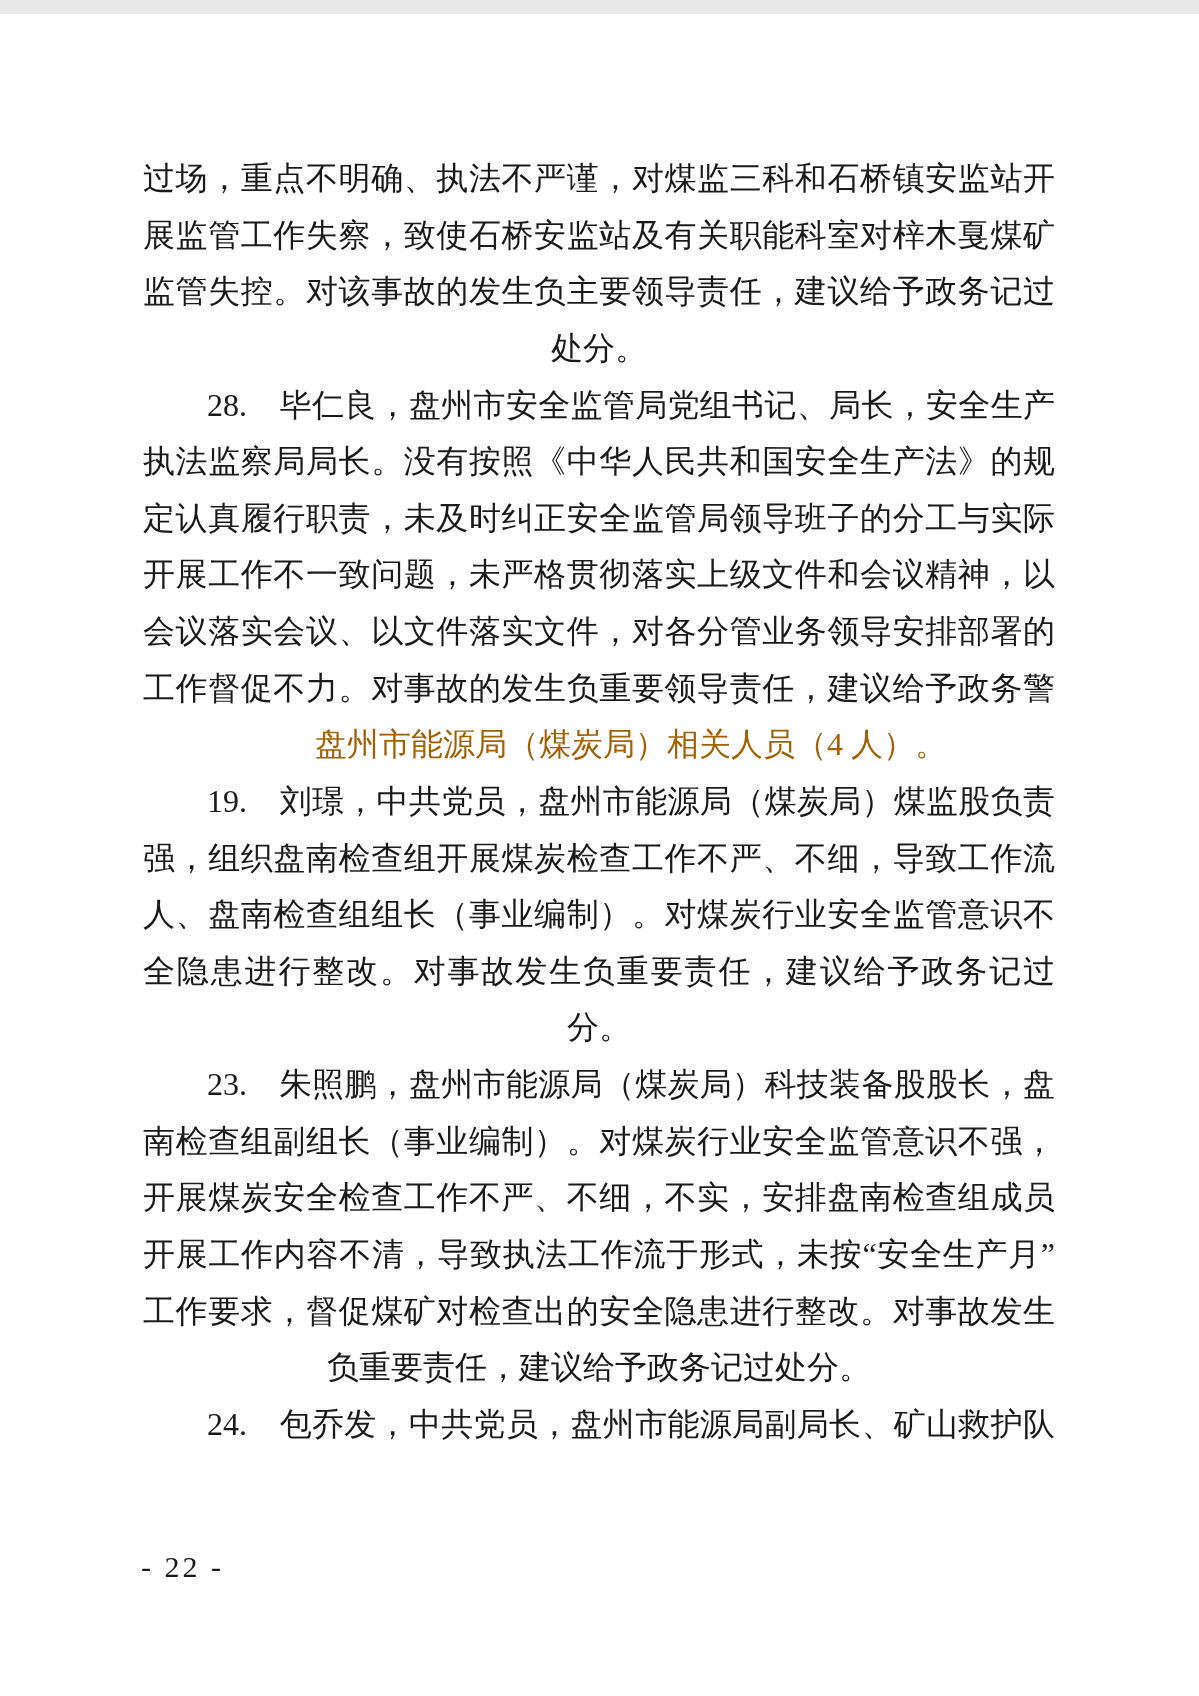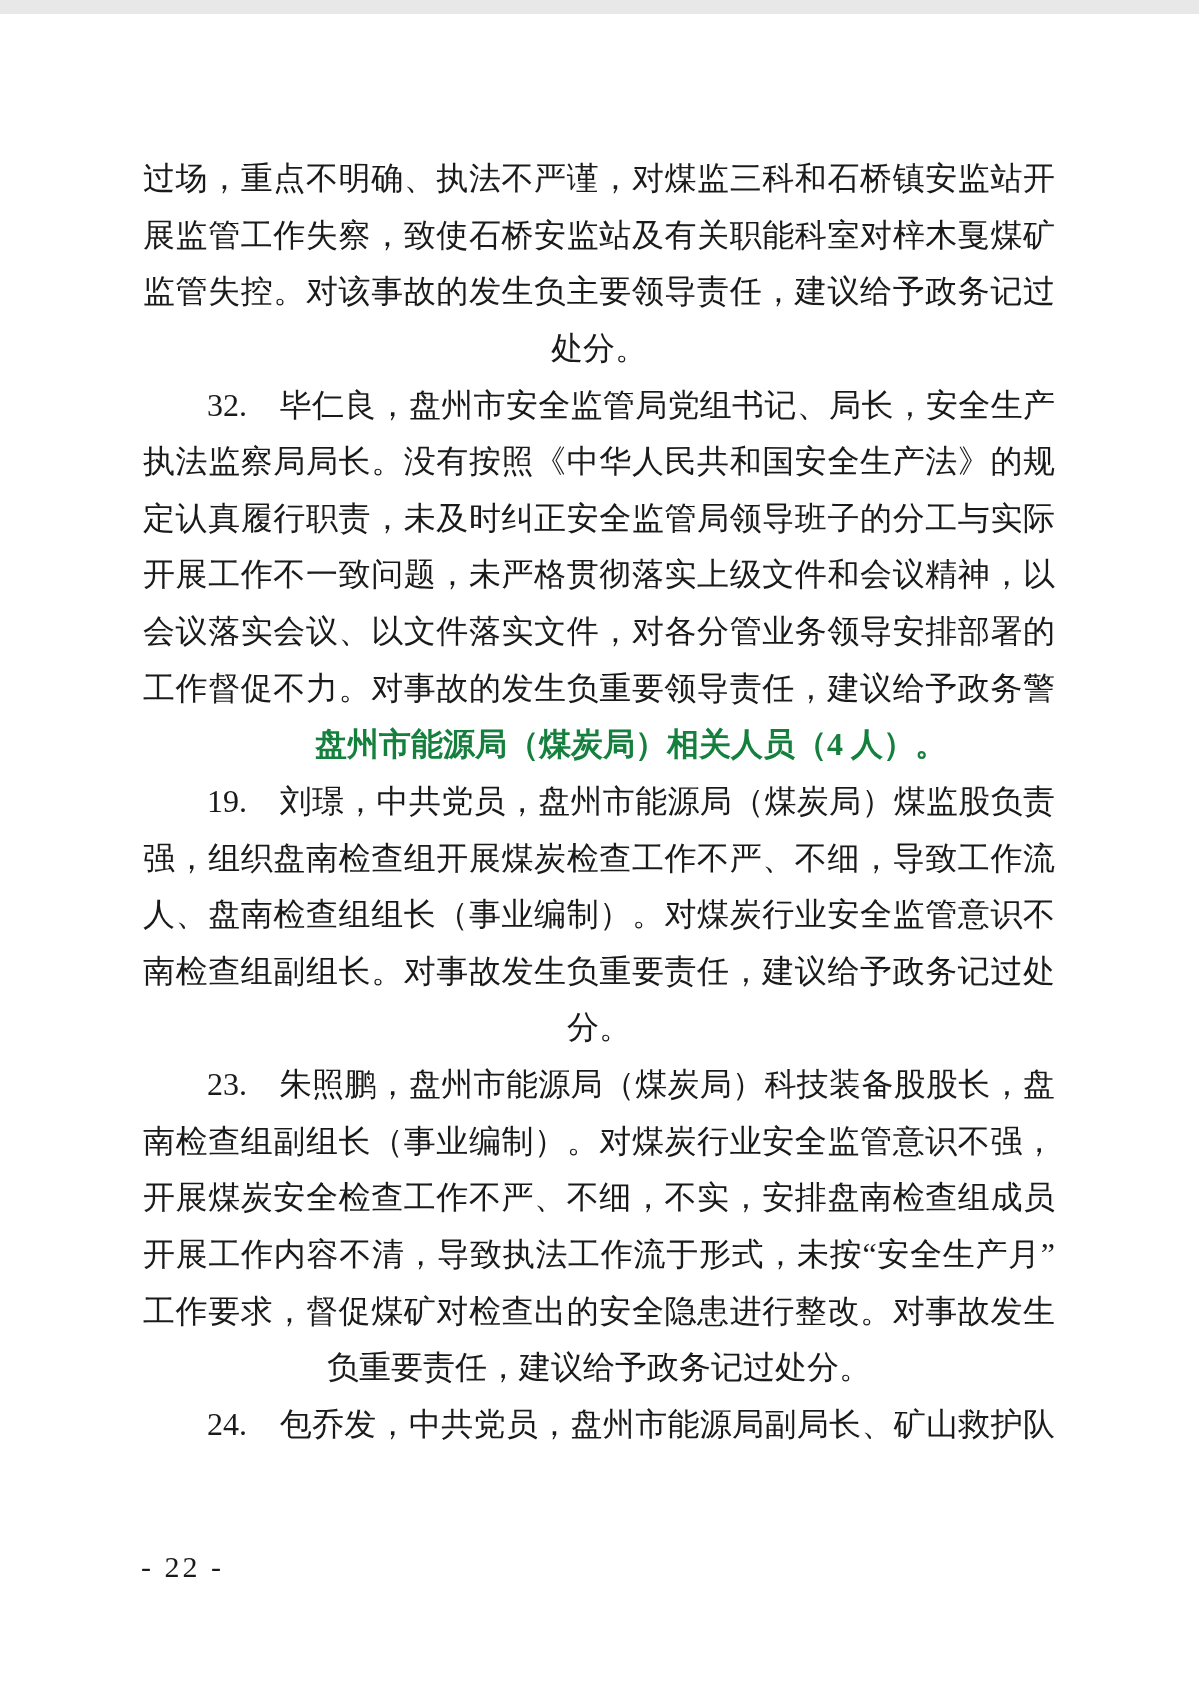--- a/index.html
+++ b/index.html
@@ -38,52 +38,52 @@
   
   .el {
     text-align: center;
   }
   
   .ps {
     text-indent: 64px;
   }
   
   .hd {
-    font-weight: bold;
-    color: #15803d;
+    font-weight: normal;
+    color: #a16207;
   }
   .footer {
     position: absolute;
     left: 141px;
     top: 1536px;
     font-size: 30px;
     letter-spacing: 3px;
     color: #1a1a1a;
   }
 </style>
 </head>
 <body>
 
 <div class="page">
   <div class="doc-body">
     <div class="ln jf">过场，重点不明确、执法不严谨，对煤监三科和石桥镇安监站开</div>
     <div class="ln jf">展监管工作失察，致使石桥安监站及有关职能科室对梓木戛煤矿</div>
     <div class="ln jf">监管失控。对该事故的发生负主要领导责任，建议给予政务记过</div>
     <div class="ln el">处分。</div>
-    <div class="ln jf ps">32.　毕仁良，盘州市安全监管局党组书记、局长，安全生产</div>
+    <div class="ln jf ps">28.　毕仁良，盘州市安全监管局党组书记、局长，安全生产</div>
     <div class="ln jf">执法监察局局长。没有按照《中华人民共和国安全生产法》的规</div>
     <div class="ln jf">定认真履行职责，未及时纠正安全监管局领导班子的分工与实际</div>
     <div class="ln jf">开展工作不一致问题，未严格贯彻落实上级文件和会议精神，以</div>
     <div class="ln jf">会议落实会议、以文件落实文件，对各分管业务领导安排部署的</div>
     <div class="ln jf">工作督促不力。对事故的发生负重要领导责任，建议给予政务警</div>
     <div class="ln el ps hd">盘州市能源局（煤炭局）相关人员（4 人）。</div>
     <div class="ln jf ps">19.　刘璟，中共党员，盘州市能源局（煤炭局）煤监股负责</div>
     <div class="ln jf">强，组织盘南检查组开展煤炭检查工作不严、不细，导致工作流</div>
     <div class="ln jf">人、盘南检查组组长（事业编制）。对煤炭行业安全监管意识不</div>
-    <div class="ln jf">南检查组副组长。对事故发生负重要责任，建议给予政务记过处</div>
+    <div class="ln jf">全隐患进行整改。对事故发生负重要责任，建议给予政务记过</div>
     <div class="ln el">分。</div>
     <div class="ln jf ps">23.　朱照鹏，盘州市能源局（煤炭局）科技装备股股长，盘</div>
     <div class="ln jf">南检查组副组长（事业编制）。对煤炭行业安全监管意识不强，</div>
     <div class="ln jf">开展煤炭安全检查工作不严、不细，不实，安排盘南检查组成员</div>
     <div class="ln jf">开展工作内容不清，导致执法工作流于形式，未按“安全生产月”</div>
     <div class="ln jf">工作要求，督促煤矿对检查出的安全隐患进行整改。对事故发生</div>
     <div class="ln el">负重要责任，建议给予政务记过处分。</div>
     <div class="ln jf ps">24.　包乔发，中共党员，盘州市能源局副局长、矿山救护队</div>
   </div>
   <div class="footer">- 22 -</div>

